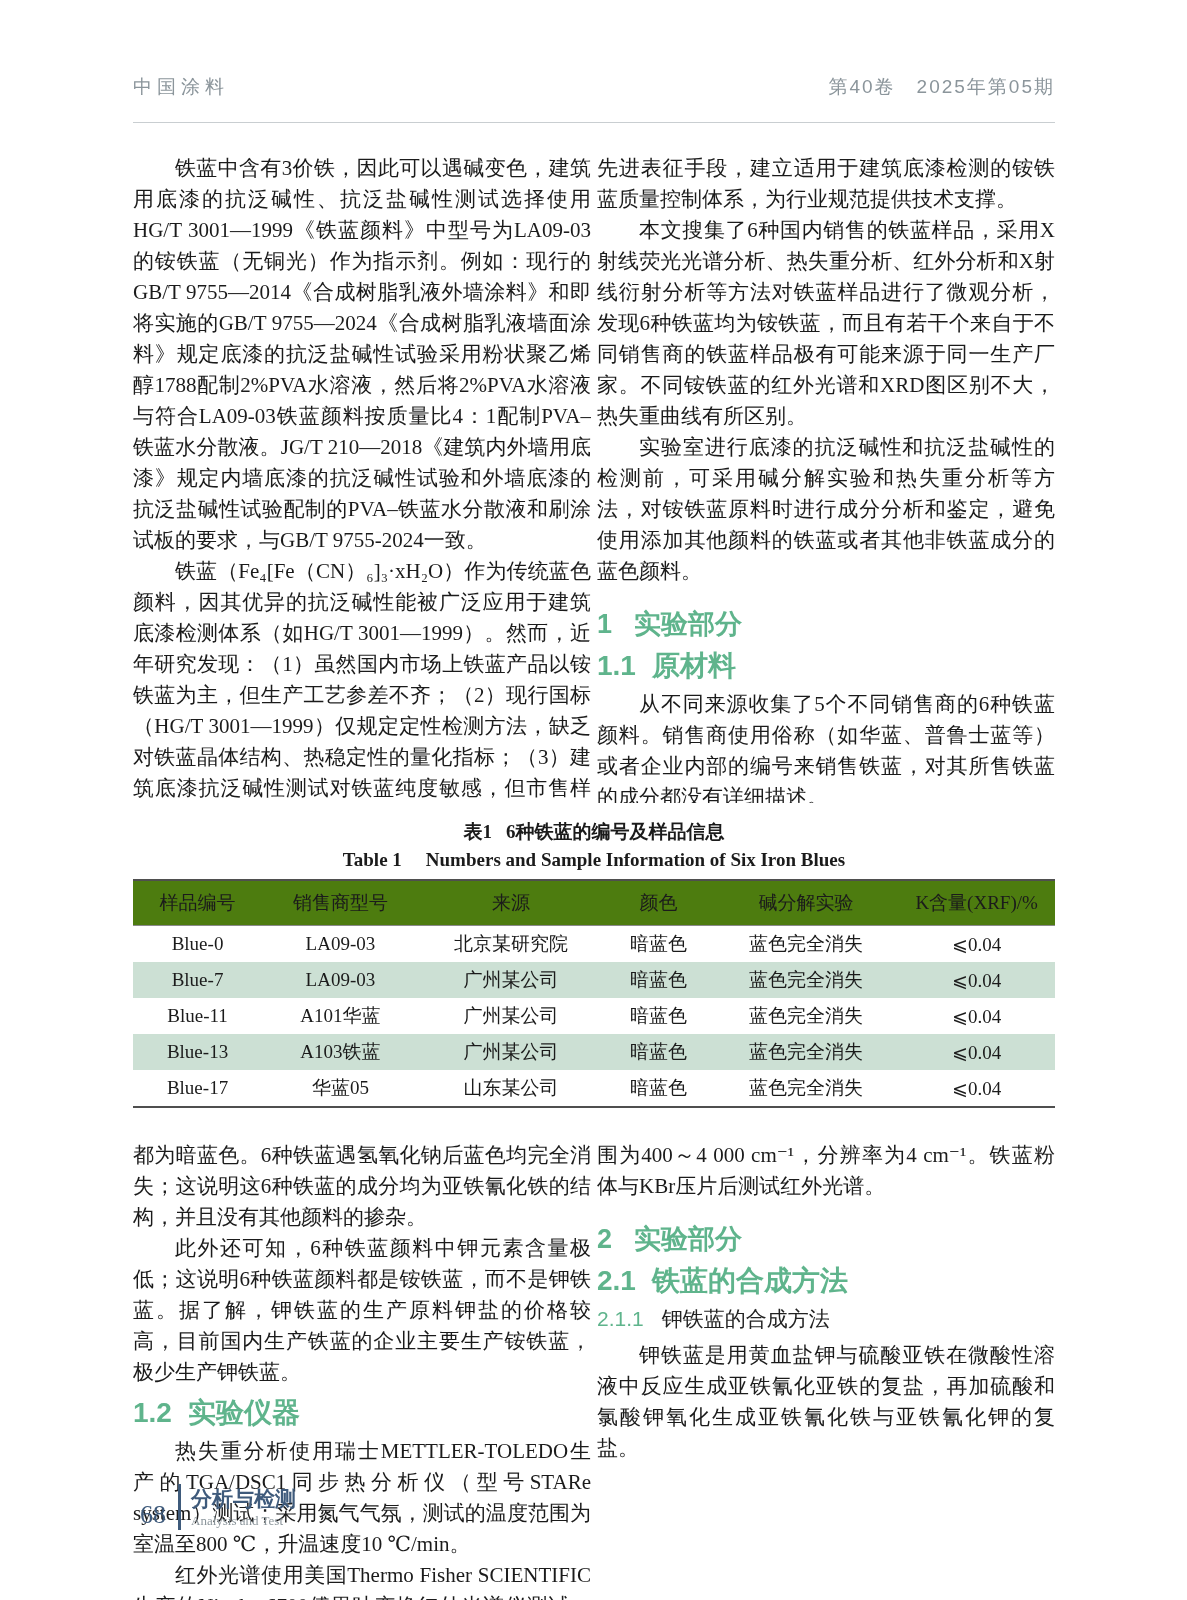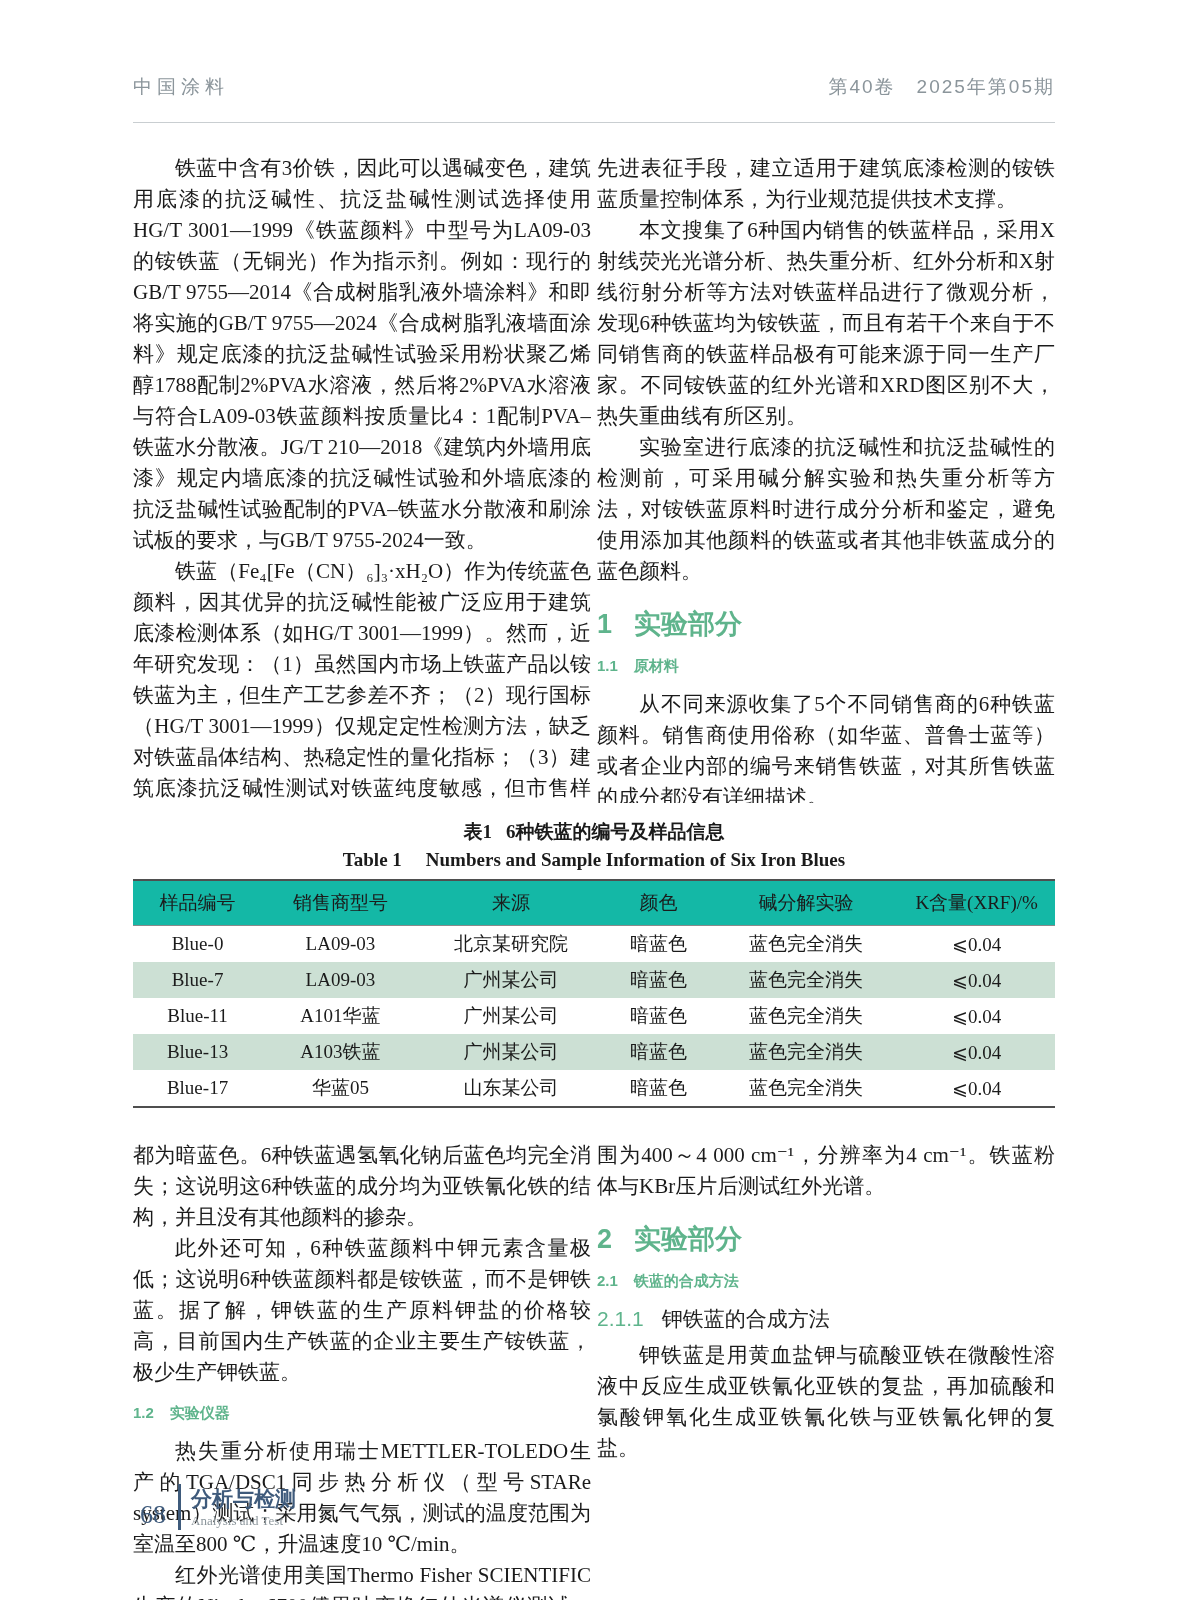--- a/index.html
+++ b/index.html
@@ -51,21 +51,21 @@
     font-weight: bold;
     font-size: 27px;
     line-height: 34px;
     color: #5fb48c;
   }
   .h1 .num { margin-right: 22px; }
   .h2 {
     margin: 10px 0 8px 0;
     font-family: "Liberation Sans", "DejaVu Sans", sans-serif;
     font-weight: bold;
-    font-size: 15px;
+    font-size: 28px;
     line-height: 30px;
     color: #5fb48c;
   }
   .h2 .num { margin-right: 16px; }
   .h3 { margin: 8px 0 6px 0; font-size: 21px; line-height: 30px; }
   .h3 .num {
     font-family: "Liberation Sans", "DejaVu Sans", sans-serif;
     font-weight: 500;
     color: #5fb48c;
     margin-right: 18px;
@@ -90,21 +90,21 @@
   }
   .tbl-caption-en .cap-num { margin-right: 24px; }
   table.sample-table {
     width: 100%;
     border-collapse: collapse;
     font-size: 19px;
     border-top: 2px solid #4f4f4f;
     border-bottom: 2px solid #4f4f4f;
   }
   table.sample-table th {
-    background: #14b8a6;
+    background: #4d7c0f;
     font-weight: normal;
     padding: 9px 4px;
     border-bottom: 1px solid #8a8a8a;
     text-align: center;
   }
   table.sample-table td {
     padding: 5px 4px;
     text-align: center;
   }
   table.sample-table tbody tr:nth-child(even) { background: #cce0d4; }

